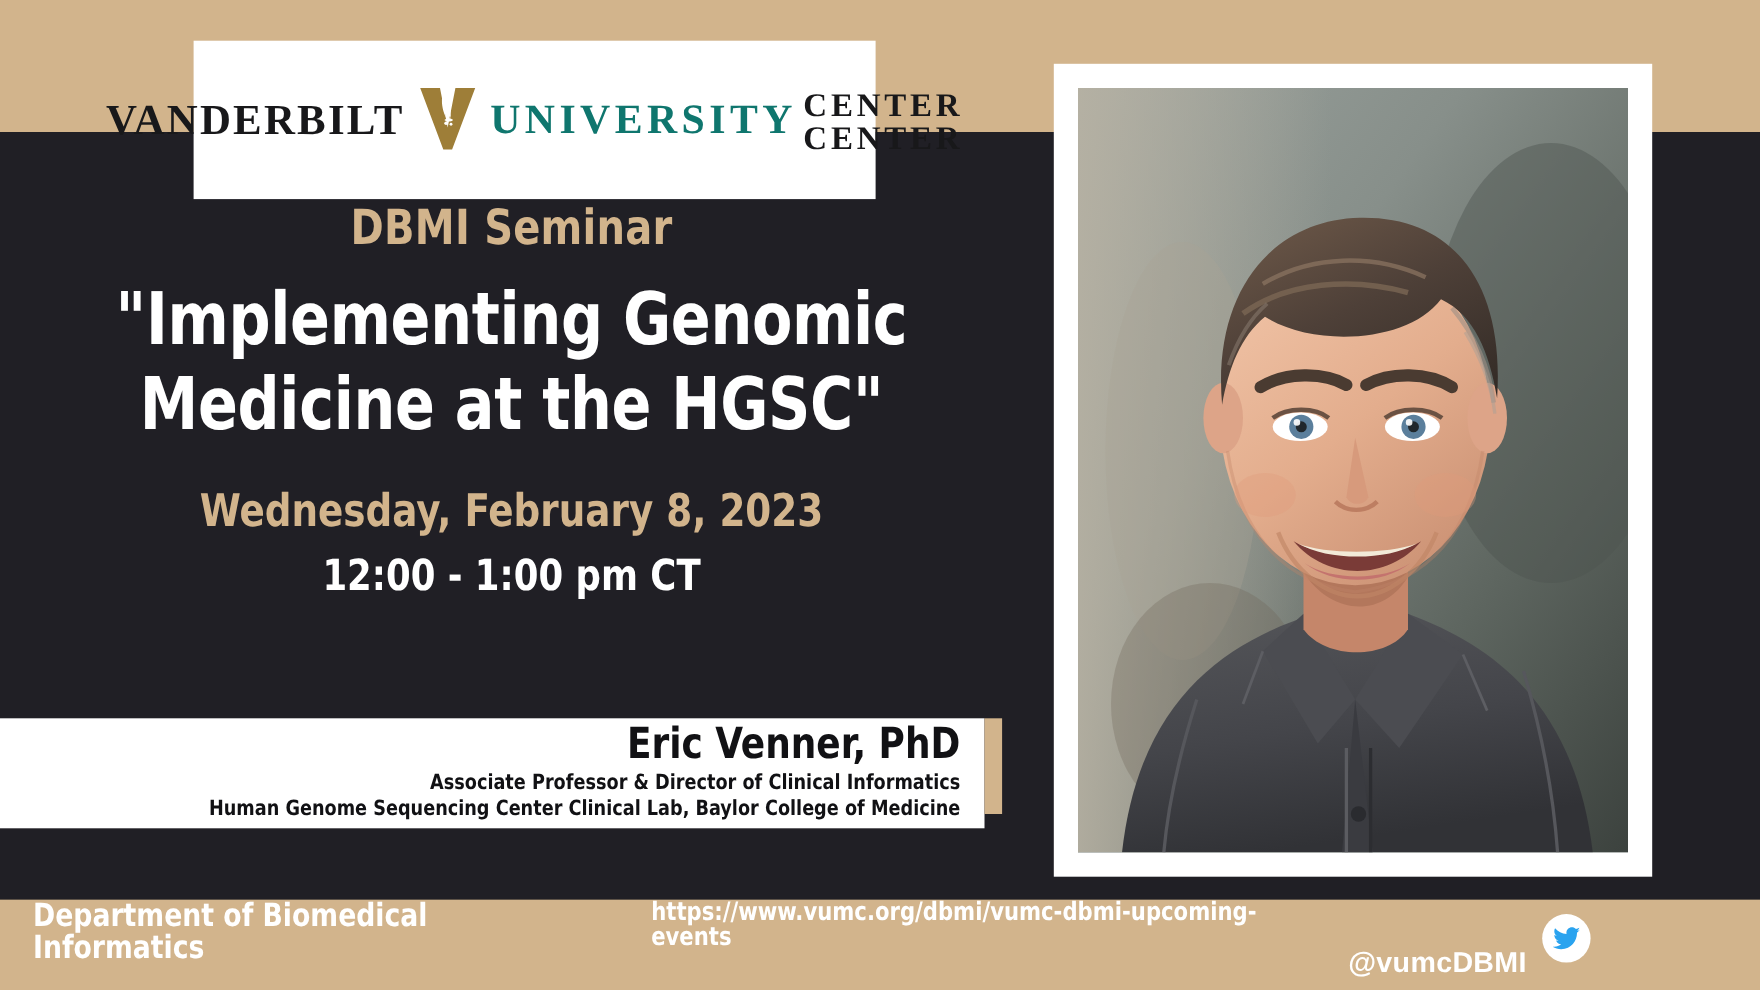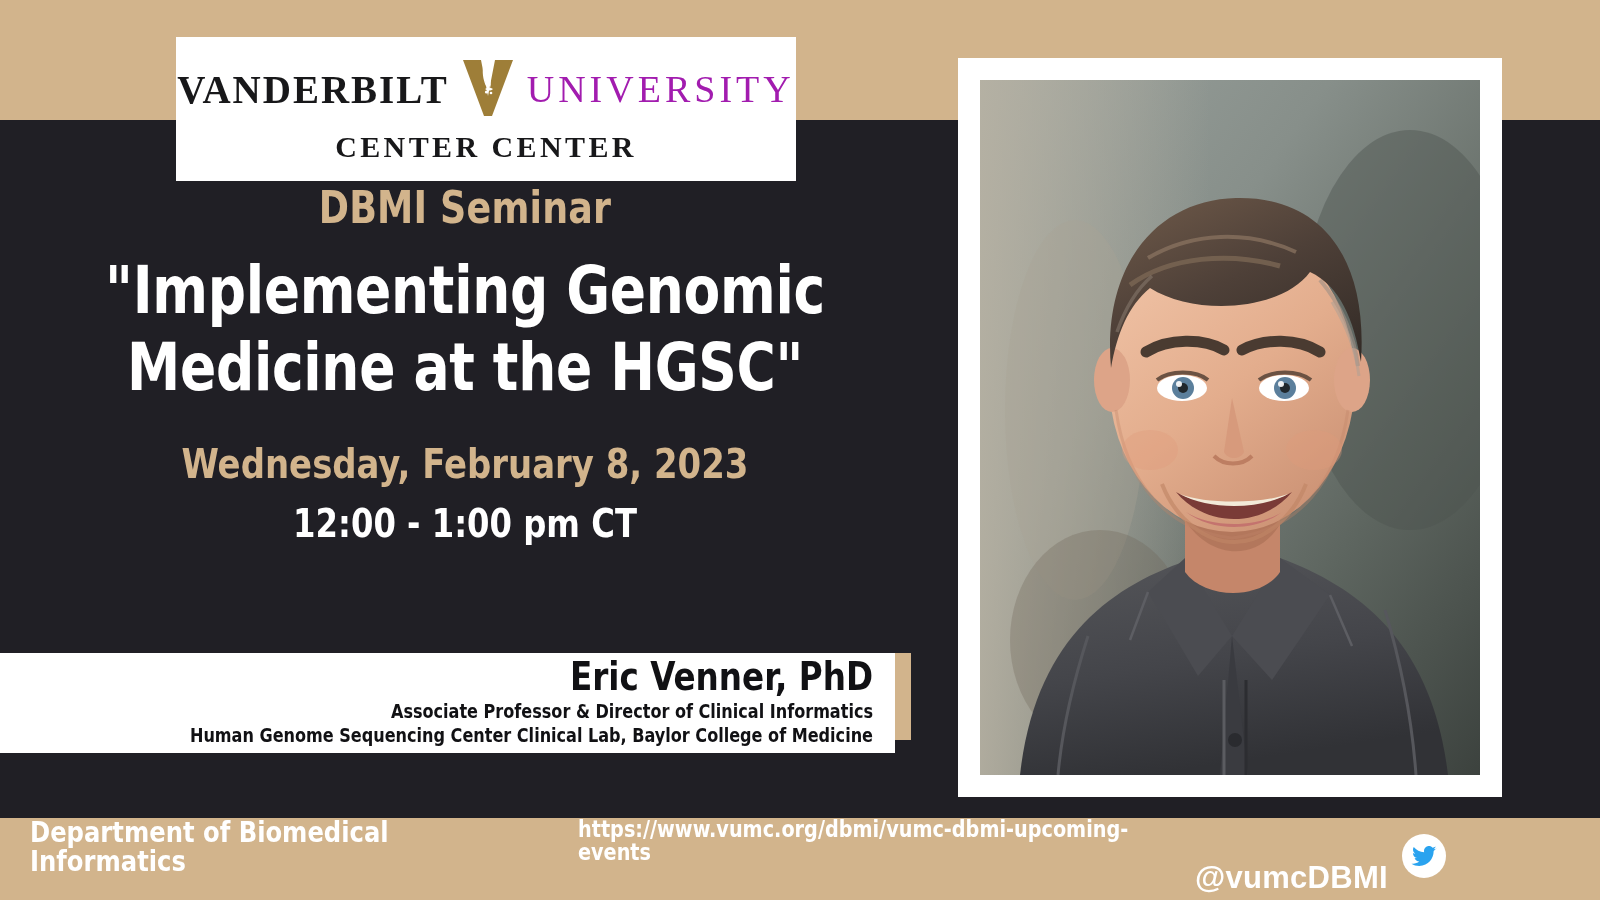--- a/index.html
+++ b/index.html
@@ -32,21 +32,20 @@
     background:#d2b48c;
   }
 
   
   .logo-box {
     position:absolute;
     left:176px; top:37px;
     width:620px; height:144px;
     background:#ffffff;
     display:flex;
-    flex-direction:column;
     align-items:center;
     justify-content:center;
     gap:6px;
   }
   .logo-line1 {
     display:flex;
     align-items:center;
     justify-content:center;
     gap:10px;
   }
@@ -54,23 +53,23 @@
     font-family:"Liberation Serif", serif;
     font-size:39px;
     font-weight:700;
     letter-spacing:2.0px;
     color:#18181a;
     line-height:1;
   }
   .logo-university {
     font-family:"Liberation Serif", serif;
     font-size:38px;
-    font-weight:400;
+    font-weight:700;
     letter-spacing:4.0px;
-    color:#a21caf;
+    color:#0f766e;
     line-height:1;
     text-align:right;
   }
   .logo-vmark { display:block; }
   .logo-line2 {
     font-family:"Liberation Serif", serif;
     font-size:30px;
     font-weight:700;
     letter-spacing:3.4px;
     color:#18181a;
@@ -204,21 +203,21 @@
   }
   .footer-social {
     margin-left:auto;
     margin-right:26px;
     display:flex;
     align-items:center;
     gap:14px;
   }
   .footer-handle {
     font-family:"Liberation Sans", sans-serif;
-    font-size:31px;
+    font-size:26px;
     font-weight:700;
     color:#ffffff;
     line-height:1;
     letter-spacing:0.3px;
     margin-top:44px;
   }
   .twitter-badge {
     width:44px; height:44px;
     border-radius:50%;
     background:#ffffff;

